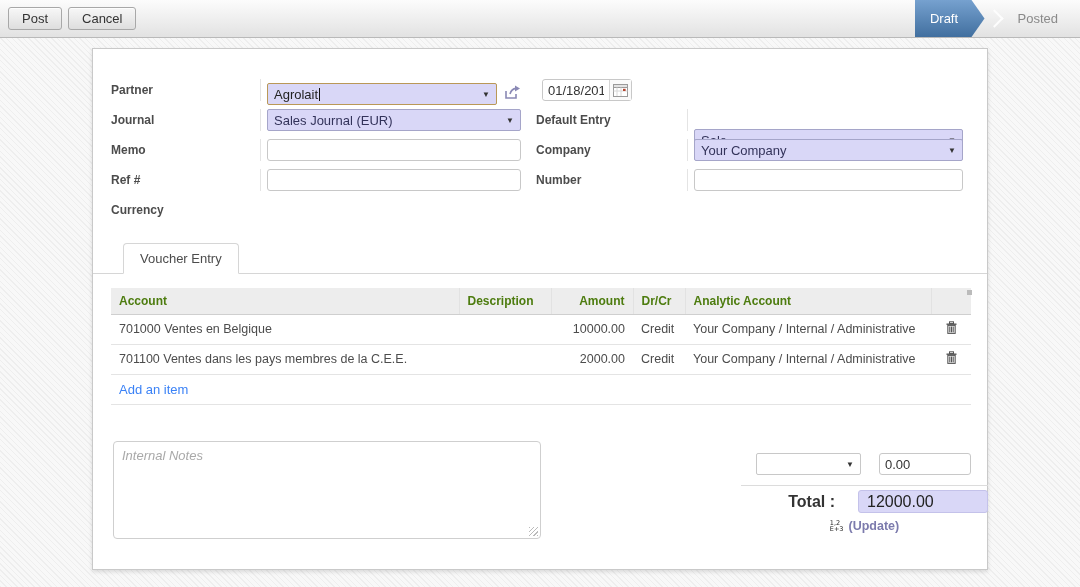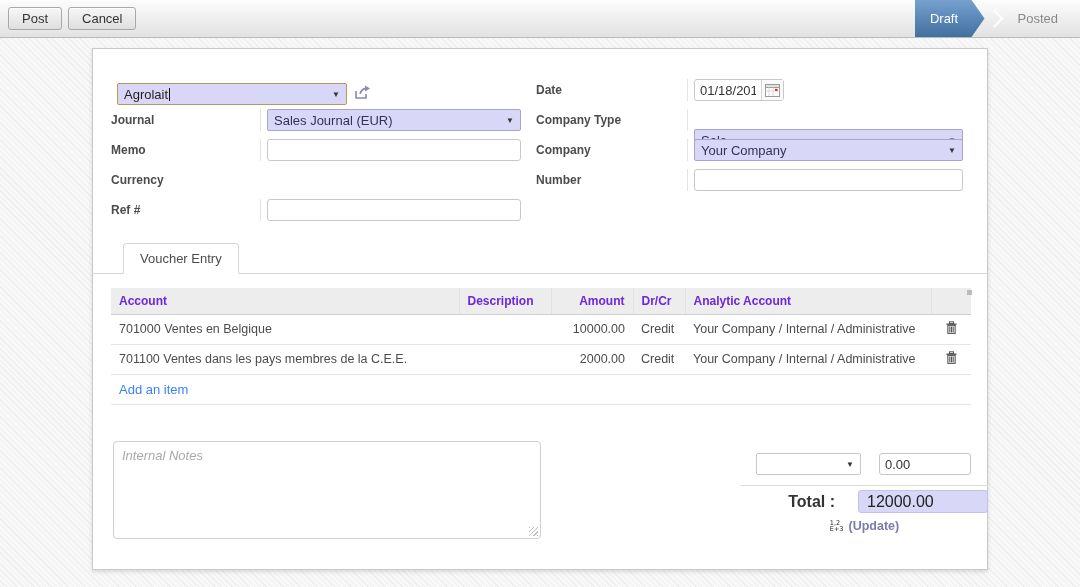--- a/index.html
+++ b/index.html
@@ -84,21 +84,21 @@
     display:inline-block; height:31px; line-height:30px; padding:0 16px;
     background:#fff; border:1px solid #d6d6d6; border-bottom:1px solid #fff;
     border-radius:4px 4px 0 0; font-size:13px; color:#4c4c4c; cursor:pointer;
     position:relative; top:0;
   }
 
   
   .grid-wrap { position:absolute; left:18px; top:239px; width:861px; }
   table.grid { border-collapse:collapse; table-layout:fixed; width:860px; }
   table.grid th {
-    background:#ededed; font-size:12px; font-weight:bold; color:#6d28d9;
+    background:#ededed; font-size:12px; font-weight:bold; color:#4d7c0f;
     text-align:left; height:26px; padding:0 8px;
     border-bottom:1px solid #cfcfcf; border-right:1px solid #e2e2e2;
   }
   table.grid th.num { text-align:right; }
   table.grid td {
     font-size:12.5px; color:#4c4c4c; height:30px; padding:0 8px;
     border-bottom:1px solid #e4e4e4; background:#fff; overflow:hidden; white-space:nowrap;
   }
   td.acct { background:#d9d7f7; }
   td.num { text-align:right; padding-right:17px; }
@@ -146,20 +146,21 @@
     <span class="status-next">Posted</span>
   </div>
 </div>
 
 <div class="sheet">
 
   <div class="form-area">
 
     <div class="fcol left">
       <div class="frow">
+        <span class="flabel">Partner</span>
         <span class="fwidget" style="width:254px;margin-top:8px;">
           <span class="sel focused" style="width:236px;">
             <span>Agrolait</span>
               <span class="cursorbar"></span>
             <span class="caret">▼</span>
           </span>
           <span style="margin-left:7px; cursor:pointer;">
             <svg width="17" height="15" viewBox="0 0 17 15">
               <path d="M2 6 v7 h10 v-4" fill="none" stroke="#8a89b5" stroke-width="1.6"></path>
               <path d="M6 9 C7 5.5, 9.5 3.6, 12 3.4" fill="none" stroke="#8a89b5" stroke-width="1.6"></path>
@@ -177,51 +178,50 @@
           </span>
         </span>
       </div>
       <div class="frow">
         <span class="flabel">Memo</span>
         <span class="fwidget">
           <input class="txt" style="width: 254px;" value="">
         </span>
       </div>
       <div class="frow">
+        <span class="flabel">Ref #</span>
+        <span class="fwidget">
+          <input class="txt" style="width: 254px;" value="">
+        </span>
+      </div>
+      <div class="frow">
         <span class="flabel" style="border-right:none;">Currency</span>
       </div>
-      <div class="frow">
-        <span class="flabel">Ref #</span>
-        <span class="fwidget">
-          <input class="txt" style="width: 254px;" value="">
-        </span>
-      </div>
     </div>
 
     <div class="fcol right">
       <div class="frow">
-        <span class="flabel">Date</span>
         <span class="fwidget">
           <span class="datebox">
             <input value="01/18/2013" style="">
             <span class="calbtn">
               <svg width="15" height="14" viewBox="0 0 15 14">
                 <rect x="0.5" y="1.5" width="14" height="12" fill="#fff" stroke="#9a9a9a"></rect>
                 <rect x="0.5" y="1.5" width="14" height="3" fill="#e3e3e3" stroke="#9a9a9a"></rect>
                 <line x1="4" y1="4.5" x2="4" y2="13" stroke="#d8d8d8"></line>
                 <line x1="8" y1="4.5" x2="8" y2="13" stroke="#d8d8d8"></line>
                 <line x1="0.5" y1="8" x2="14.5" y2="8" stroke="#d8d8d8"></line>
                 <rect x="10" y="5.8" width="2.6" height="2.2" fill="#b5442f"></rect>
               </svg>
             </span>
           </span>
         </span>
       </div>
       <div class="frow">
-        <span class="flabel">Company Type</span>
+        <span class="flabel">Default Entry</span>
         <span class="fwidget">
           <span class="sel" style="width:269px;margin-top:40px;">
             <span>Sale</span>
             <span class="caret">▼</span>
           </span>
         </span>
       </div>
       <div class="frow">
         <span class="flabel">Company</span>
         <span class="fwidget">

